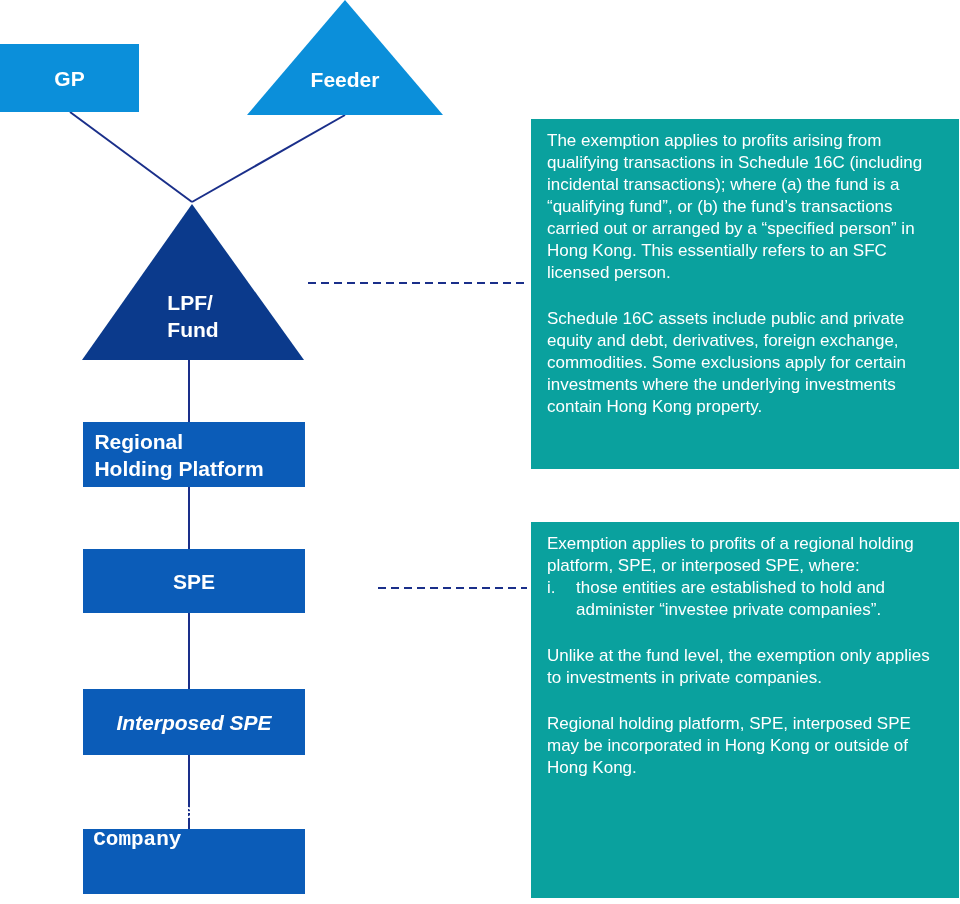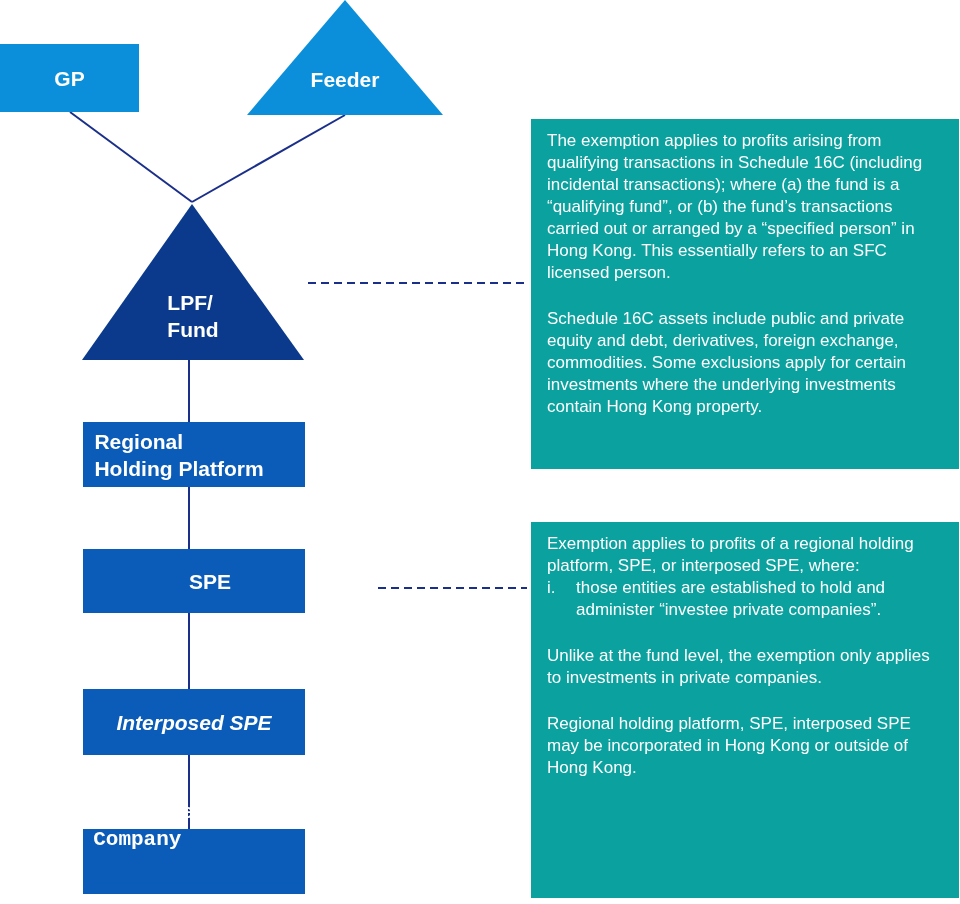--- a/index.html
+++ b/index.html
@@ -44,21 +44,21 @@
   <rect x="83" y="689" width="222" height="66" fill="#0b5cb8"></rect>
   <rect x="83" y="829" width="222" height="65" fill="#0b5cb8"></rect>
 </svg>
 
 <div class="node-label" style="left:0;top:44px;width:139px;height:68px;">GP</div>
 <div class="node-label" style="left:247px;top:62px;width:196px;height:34px;">Feeder</div>
 <div class="node-label" style="left:82px;top:288px;width:222px;height:56px;">LPF/
 Fund</div>
 <div class="node-label" style="left:83px;top:422px;width:192px;height:65px;">Regional
 Holding Platform</div>
-<div class="node-label" style="left:83px;top:549px;width:222px;height:64px;padding-left:16px;">SPE</div>
+<div class="node-label" style="left:83px;top:549px;width:222px;height:64px;">SPE</div>
 <div class="node-label" style="left:83px;top:689px;width:222px;height:66px;font-style:italic;">Interposed SPE</div>
 <div class="node-label" style="left:83px;top:803px;width:222px;height:46px;font-family:Liberation Mono, monospace;">Investee Private
 Company</div>
 
 <div class="note" style="left:531px;top:119px;width:428px;height:350px;">
   <p>The exemption applies to profits arising from qualifying transactions in Schedule 16C (including incidental transactions); where (a) the fund is a “qualifying fund”, or (b) the fund’s transactions carried out or arranged by a “specified person” in Hong Kong.  This essentially refers to an SFC licensed person.</p>
   <div class="gap"></div>
   <p>Schedule 16C assets include public and private equity and debt, derivatives, foreign exchange, commodities.  Some exclusions apply for certain investments where the underlying investments contain Hong Kong property.</p>
 </div>
 

